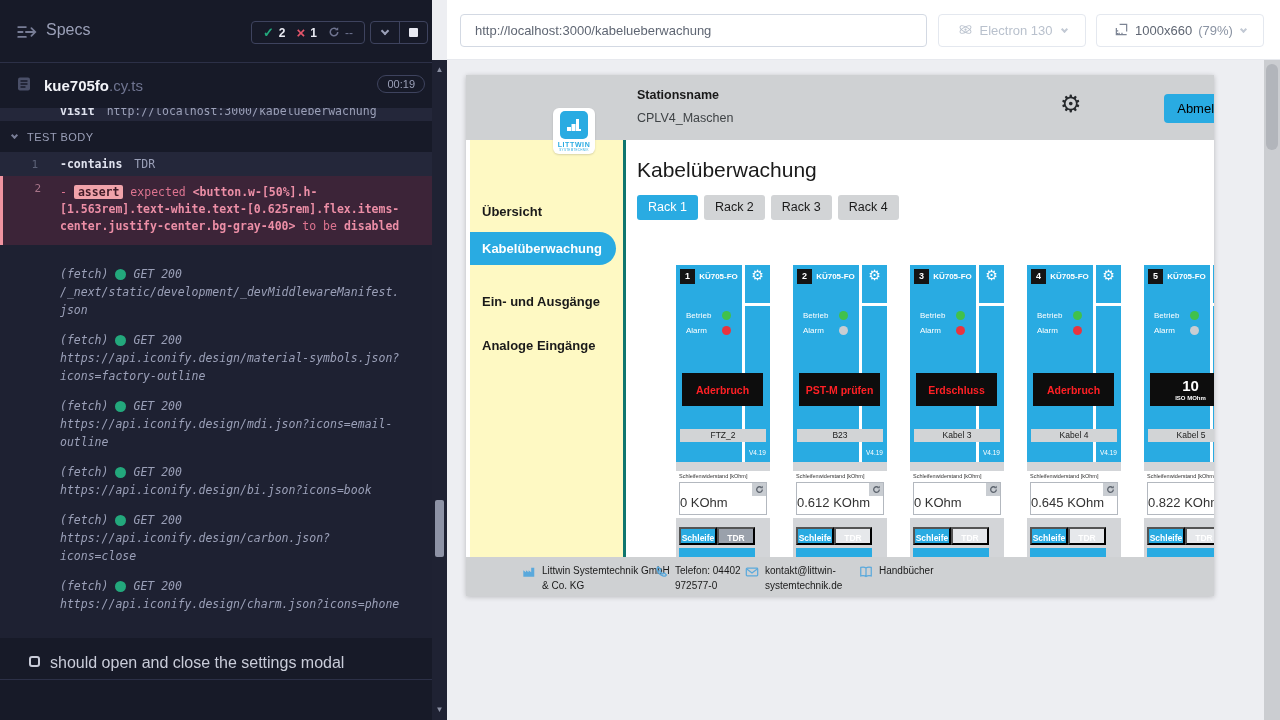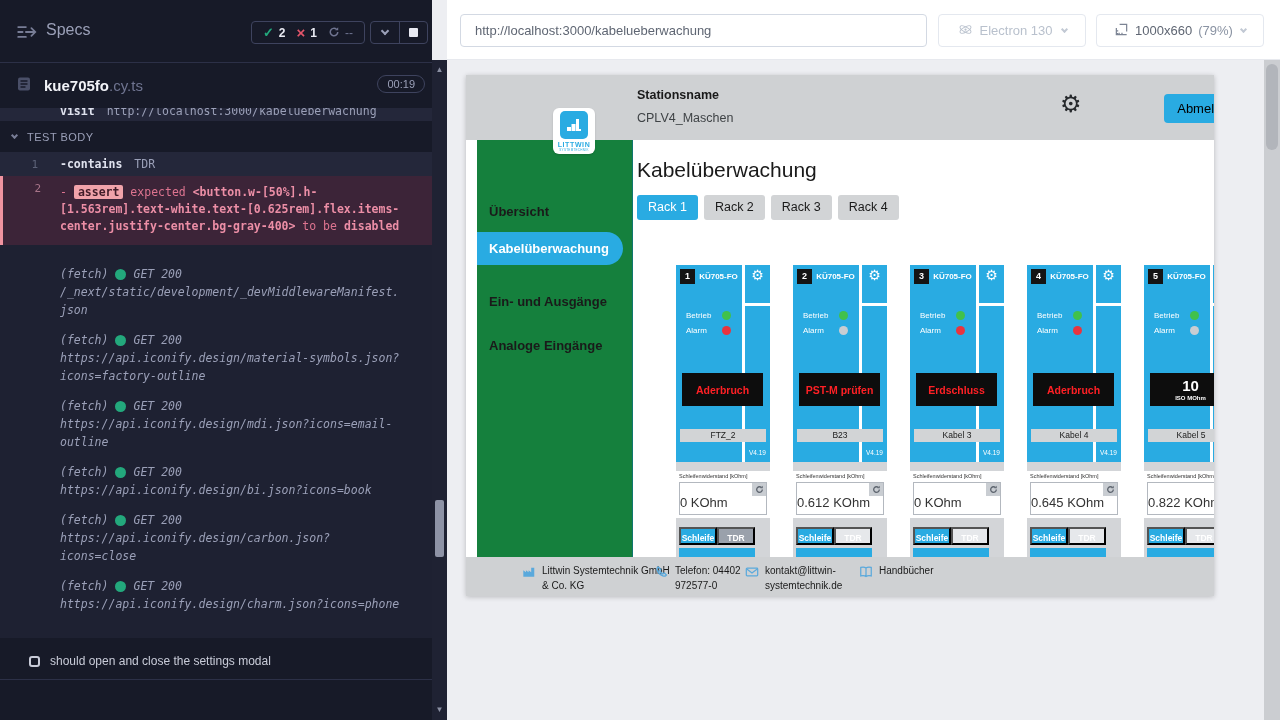--- a/index.html
+++ b/index.html
@@ -50,21 +50,21 @@
   .row-assert .body{margin-left:57px;margin-right:28px;color:#de7490;overflow-wrap:break-word}
   .assert-badge{background:#f1a3aa;color:#421d29;font-weight:bold;padding:0 4px;border-radius:2px}
   .row-assert .bold{font-weight:bold;color:#ec8ea6}
   .fetch-list{padding:8px 0 14px 0}
   .fetch-entry{position:relative;margin:12px 28px 11px 60px;font-size:11.5px;line-height:18px;font-style:italic;color:#9ba0b8}
   .fetch-head{display:flex;align-items:center;gap:7px}
   .fetch-dot{width:11px;height:11px;border-radius:50%;background:#23a87c;flex:none}
   .fetch-url{overflow-wrap:break-word}
   .pending-row{position:relative;height:33px;border-bottom:1px solid #2c3047;margin-top:9px}
   .pending-ic{position:absolute;left:29px;top:9px;width:11px;height:11px;border:2px solid #c9ccd9;border-radius:3px}
-  .pending-label{position:absolute;left:50px;top:7px;font-size:12px;color:#c9ccd9}
+  .pending-label{position:absolute;left:50px;top:7px;font-size:16px;color:#c9ccd9}
 
   
   #cy-scrollbar{position:absolute;left:432px;top:60px;width:15px;height:660px;background:#20233300;background:#1f2233}
   #cy-scrollbar .arr{position:absolute;left:0;width:15px;height:16px;color:#8b90a3;font-size:8px;text-align:center;line-height:16px}
   #cy-scrollbar .thumb{position:absolute;left:3px;top:440px;width:9px;height:57px;background:#8e93a6;border-radius:2px}
 
   
   #right-pane{position:absolute;left:447px;top:0;width:833px;height:720px}
   .toolbar{position:absolute;left:0;top:0;right:0;height:60px;background:#fff;border-bottom:1px solid #e7e9ee}
   .url-box{position:absolute;left:13px;top:14px;width:467px;height:33px;border:1px solid #d3d9e3;border-radius:4px;background:#fff;font-size:13px;color:#5f6673;padding:0 14px;font-family:"Liberation Sans",sans-serif}
@@ -81,21 +81,21 @@
   .app-header{position:absolute;left:0;top:0;width:100%;height:65px;background:#cfd1d3}
   .logo{position:absolute;left:87px;top:33px;width:42px;height:46px;background:#fff;border-radius:6px;z-index:5;display:flex;flex-direction:column;align-items:center;padding-top:3px;box-shadow:0 1px 2px rgba(0,0,0,.15)}
   .logo-sq{width:28px;height:28px;background:#29abe2;border-radius:5px;display:flex;align-items:center;justify-content:center}
   .logo-t1{font-size:7px;font-weight:bold;color:#29abe2;letter-spacing:.6px;margin-top:2px}
   .logo-t2{font-size:3px;color:#29abe2;letter-spacing:.3px}
   .station-label{position:absolute;left:171px;top:13px;font-size:12.5px;font-weight:bold;color:#1a1a1a}
   .station-name{position:absolute;left:171px;top:36px;font-size:12.5px;color:#3f4346}
   .hdr-gear{position:absolute;left:594px;top:17px;font-size:24px;color:#26292c;line-height:1}
   .logout-btn{position:absolute;left:698px;top:19px;width:85px;height:29px;background:#29abe2;border:none;border-radius:4px;color:#000000;font-size:13px;font-family:"Liberation Sans",sans-serif}
 
-  .app-sidebar{position:absolute;left:11px;top:65px;width:156px;bottom:39px;background:#15803d;border-right:1px solid #0f766e}
+  .app-sidebar{position:absolute;left:4px;top:65px;width:156px;bottom:39px;background:#fef9c3;border-right:3px solid #0f766e}
   .nav-item{position:absolute;left:0;width:146px;height:33px;line-height:33px;padding-left:12px;font-size:13px;font-weight:bold;color:#1a1a1a;cursor:pointer}
   .nav-item.active{background:#29abe2;color:#fff;border-radius:0 17px 17px 0}
 
   .main-title{position:absolute;left:171px;top:83px;font-size:21px;color:#1a1a1a}
   .rack-tabs{position:absolute;left:171px;top:120px;display:flex;gap:6px}
   .rack-tab{height:25px;line-height:25px;padding:0 11px;font-size:12.5px;background:#d2d4d6;color:#1a1a1a;border-radius:3px;border:none;font-family:"Liberation Sans",sans-serif}
   .rack-tab.active{background:#29abe2;color:#fff}
 
   .rack-cards{position:absolute;left:210px;top:190px;display:flex;gap:23px}
   .rack-card{position:relative;width:94px;height:292px;overflow:hidden}

